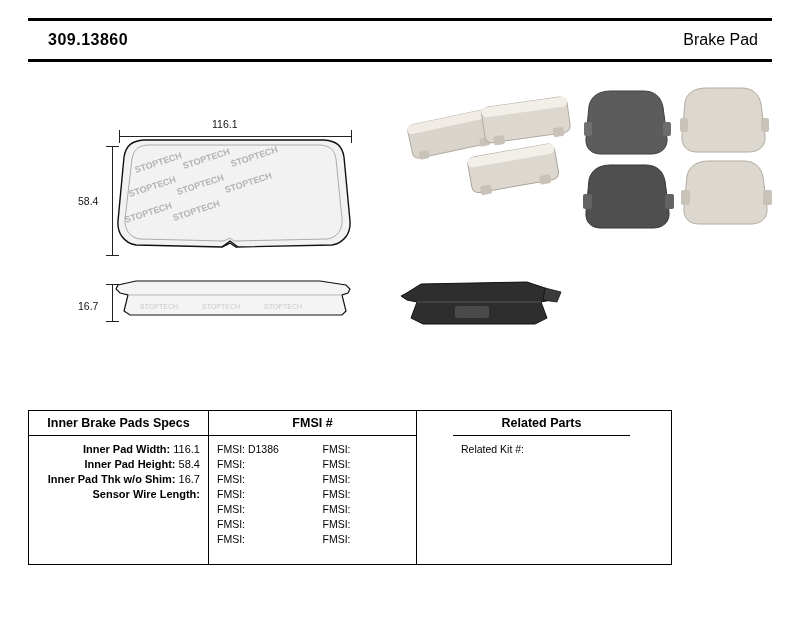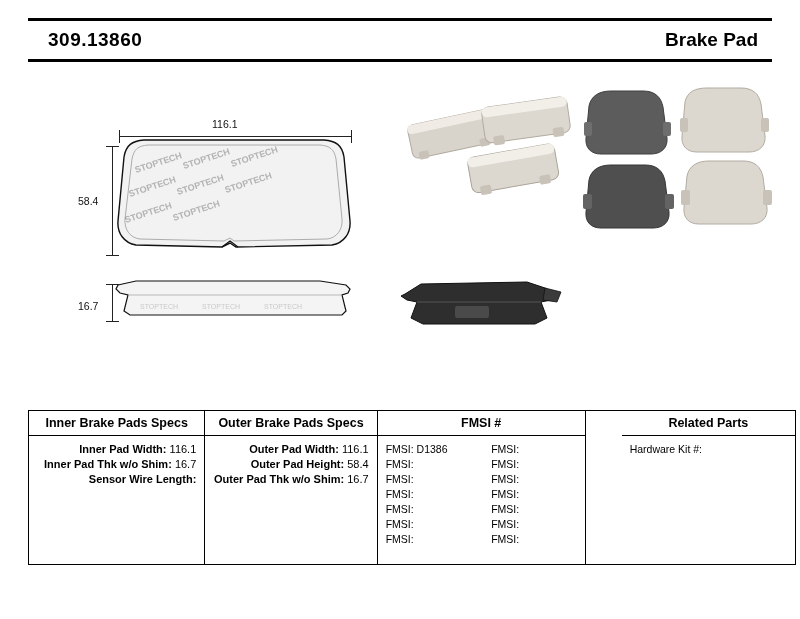--- a/index.html
+++ b/index.html
@@ -29,28 +29,28 @@
     top: 18px;
     width: 744px;
     height: 38px;
     border-top: 3px solid #000;
     border-bottom: 3px solid #000;
     display: flex;
     align-items: center;
     justify-content: space-between;
   }
   .header .part-number {
-    font-size: 19px;
+    font-size: 16px;
     font-weight: bold;
     letter-spacing: 0.5px;
     padding-left: 20px;
   }
   .header .doc-type {
-    font-size: 19px;
-    font-weight: bold;
+    font-size: 16px;
+    font-weight: normal;
     padding-right: 14px;
   }
 
   
   .drawing {
     position: absolute;
     left: 0; top: 60px;
     width: 800px;
     height: 330px;
   }
@@ -95,21 +95,21 @@
     top: 22px;
     width: 390px;
     height: 260px;
   }
 
   
   .tables {
     position: absolute;
     left: 28px;
     top: 410px;
-    width: 768px;
+    width: 644px;
     border: 1.5px solid #000;
     display: flex;
     box-sizing: border-box;
   }
   .col {
     box-sizing: border-box;
     border-right: 1.5px solid #000;
   }
   .col:last-child { border-right: none; margin-left: 36px; }
   .col-inner   { width: 180px; }
@@ -330,47 +330,34 @@
   <div class="tables">
 
     <div class="col col-inner">
       <div class="col-head">Inner Brake Pads Specs</div>
       <div class="col-body">
         <div class="spec-row">
           <b>Inner Pad Width:</b>
           <span>116.1</span>
         </div>
         <div class="spec-row">
+          <b>Inner Pad Height:</b>
+          <span>58.4</span>
+        </div>
+        <div class="spec-row">
           <b>Inner Pad Thk w/o Shim:</b>
           <span>16.7</span>
         </div>
         <div class="spec-row">
           <b>Sensor Wire Length:</b>
           <span></span>
         </div>
       </div>
     </div>
 
-    <div class="col col-outer">
-      <div class="col-head">Outer Brake Pads Specs</div>
-      <div class="col-body">
-        <div class="spec-row">
-          <b>Outer Pad Width:</b>
-          <span>116.1</span>
-        </div>
-        <div class="spec-row">
-          <b>Outer Pad Height:</b>
-          <span>58.4</span>
-        </div>
-        <div class="spec-row">
-          <b>Outer Pad Thk w/o Shim:</b>
-          <span>16.7</span>
-        </div>
-      </div>
-    </div>
 
     <div class="col col-fmsi">
       <div class="col-head">FMSI #</div>
       <div class="fmsi-body">
         <div class="fmsi-row">
           <span class="fmsi-left">FMSI:  D1386</span>
           <span class="fmsi-right">FMSI:</span>
         </div>
         <div class="fmsi-row">
           <span class="fmsi-left">FMSI:</span>
@@ -395,19 +382,19 @@
         <div class="fmsi-row">
           <span class="fmsi-left">FMSI:</span>
           <span class="fmsi-right">FMSI:</span>
         </div>
       </div>
     </div>
 
     <div class="col col-related">
       <div class="col-head">Related Parts</div>
       <div class="col-body">
-        <div class="related-row">Hardware Kit #:</div>
+        <div class="related-row">Related Kit #:</div>
       </div>
     </div>
   </div>
 
 
 </div>
 
 </body></html>

